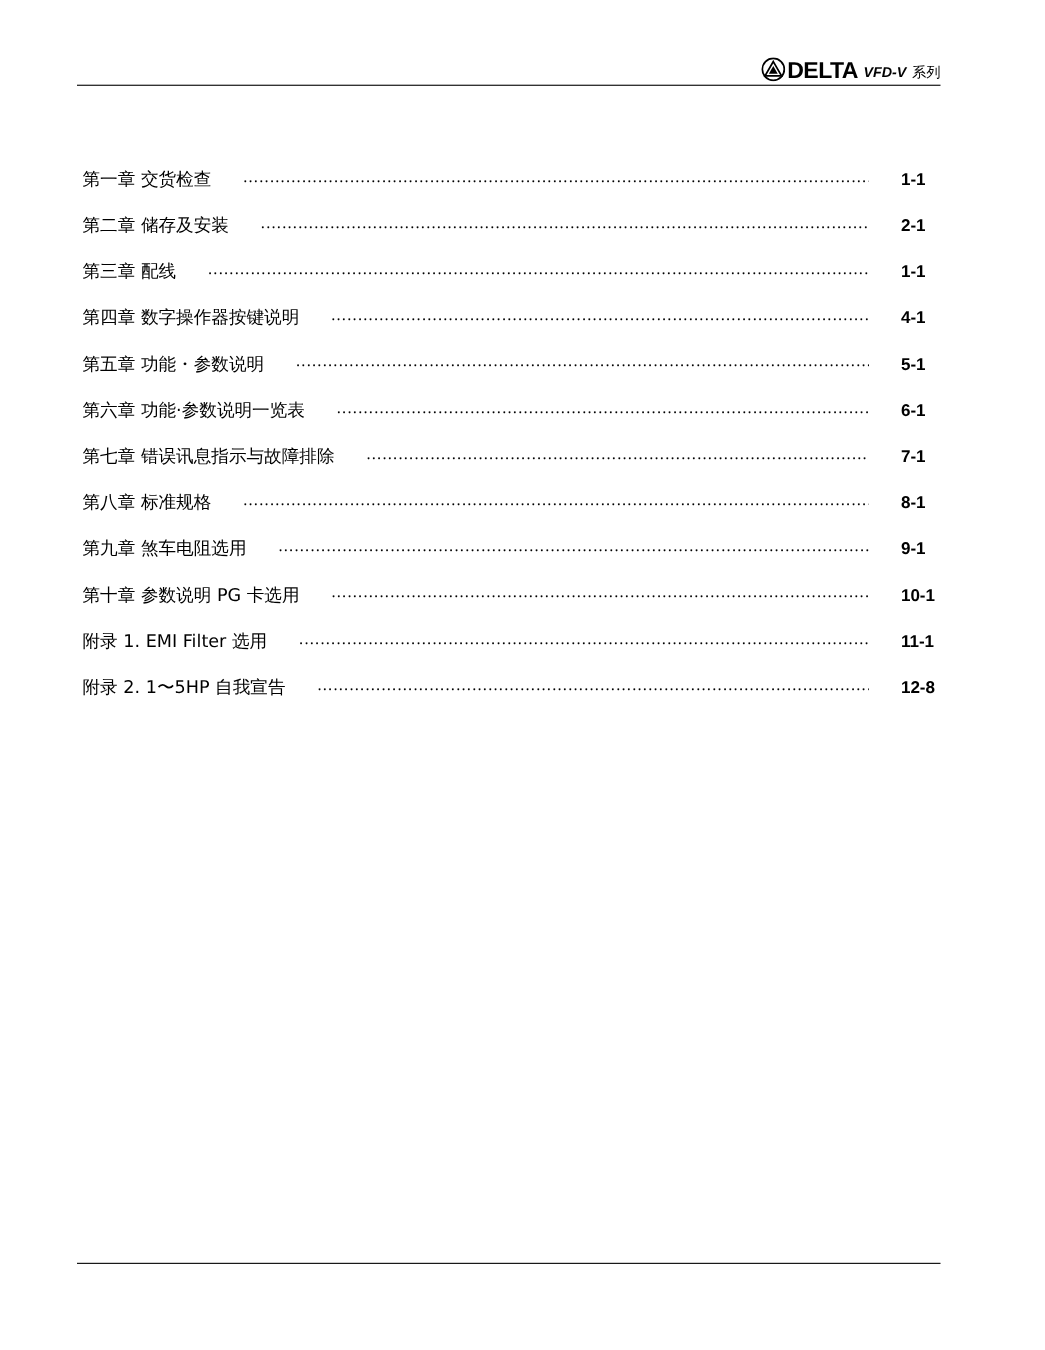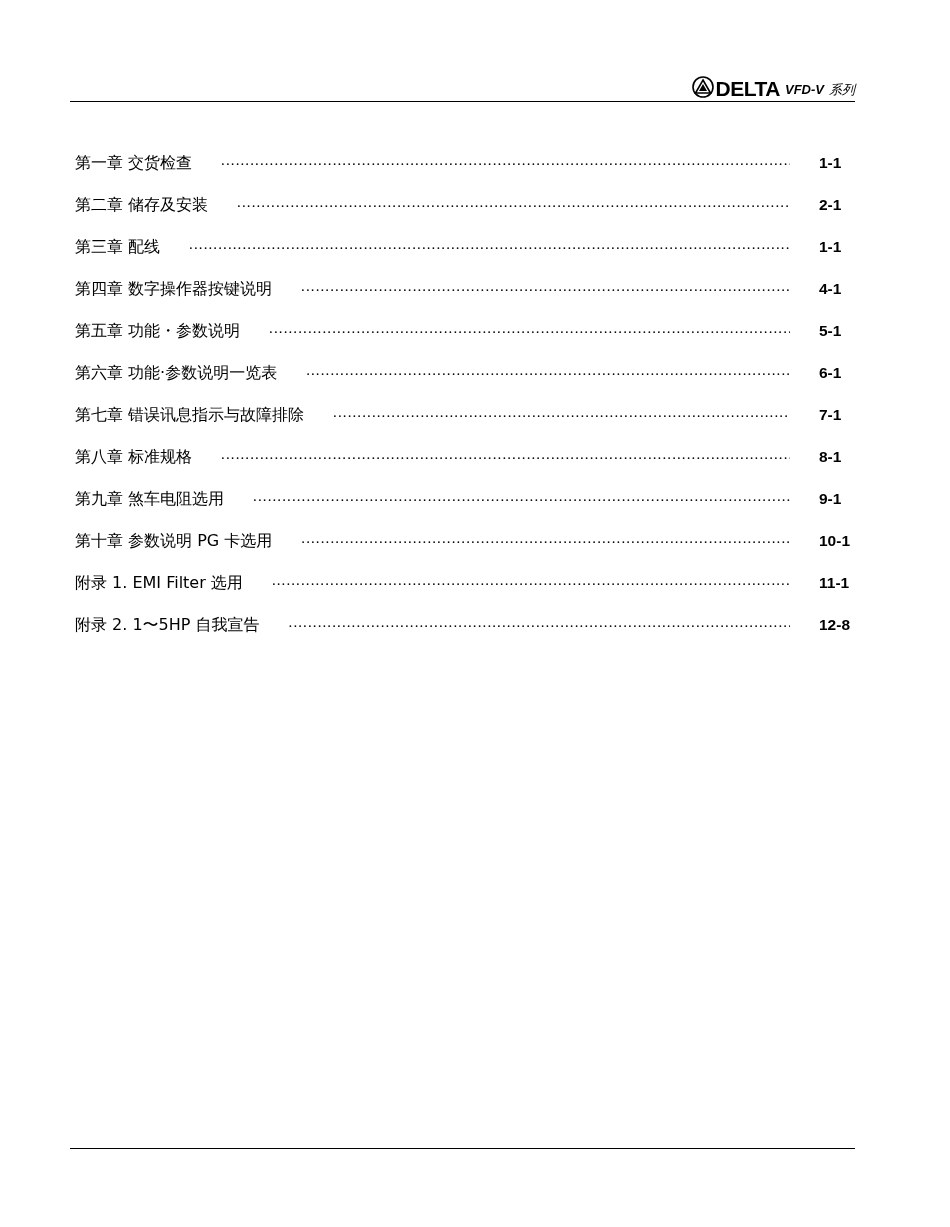--- a/index.html
+++ b/index.html
@@ -12,21 +12,21 @@
     width: 950px;
     height: 1227px;
     background: #ffffff;
     font-family: "Liberation Serif", "DejaVu Serif", serif;
     overflow: hidden;
   }
 
   
   .header {
     position: absolute;
-    top: 60px;
+    top: 36px;
     left: 70px;
     width: 785px;
     height: 42px;
   }
   .brand {
     position: absolute;
     right: 0;
     bottom: 4px;
     display: flex;
     align-items: flex-end;
@@ -58,21 +58,20 @@
     font-weight: bold;
     font-style: italic;
     font-size: 13px;
     color: #000;
     line-height: 1;
     position: relative;
     bottom: 2px;
   }
   .brand-series {
     font-family: "Liberation Serif", serif;
-    font-style: italic;
     font-size: 13px;
     color: #000;
     line-height: 1;
     position: relative;
     bottom: 2px;
     text-align: right;
   }
   .header-rule {
     position: absolute;
     left: 0;

